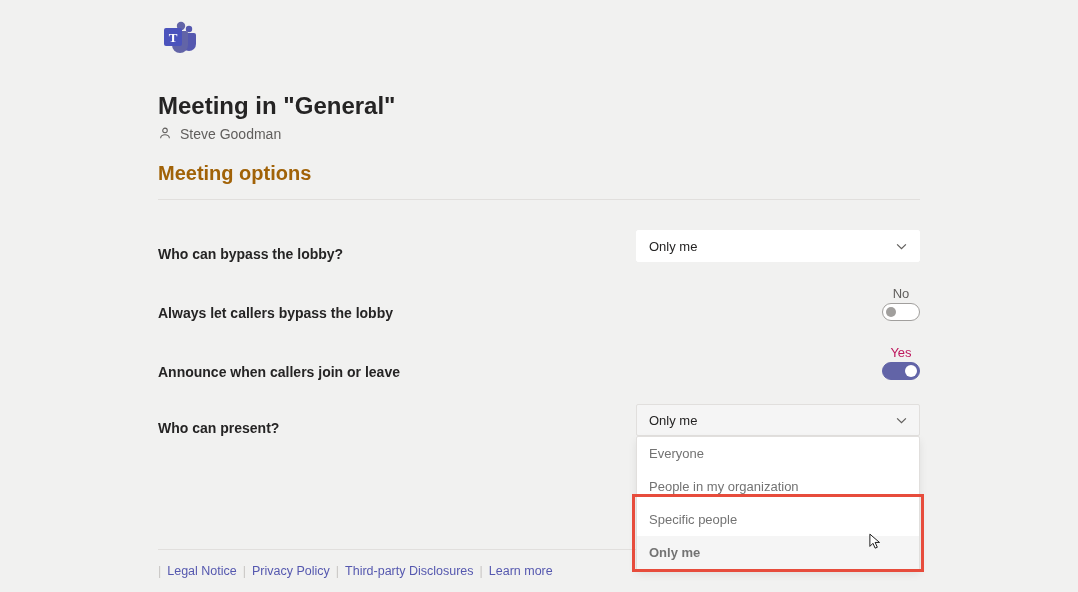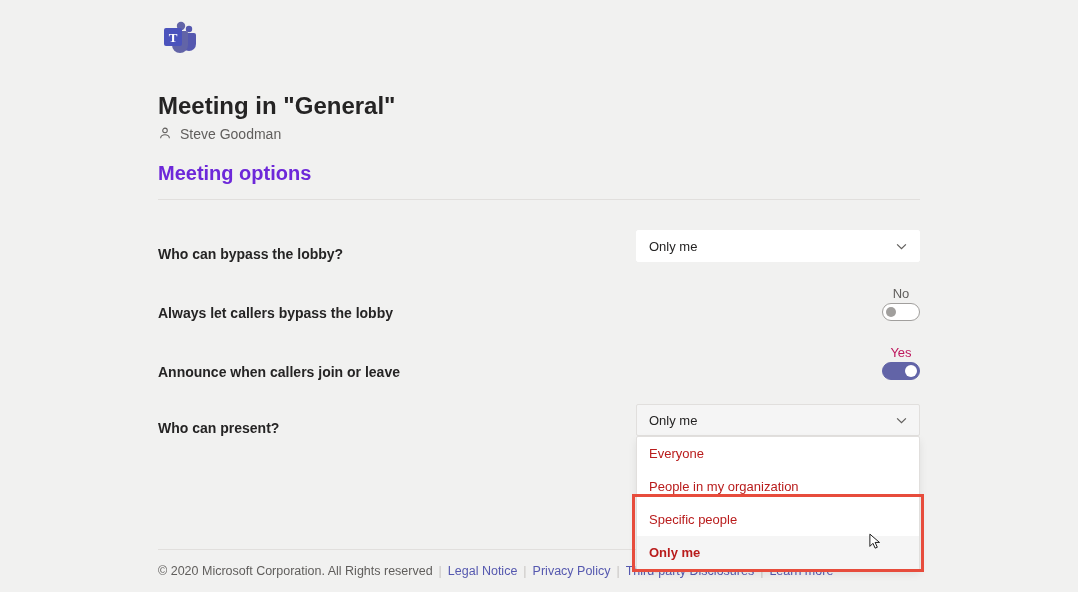--- a/index.html
+++ b/index.html
@@ -36,21 +36,21 @@
       margin-bottom: 20px;
     }
     .organizer-icon svg {
       width: 14px;
       height: 14px;
       display: block;
     }
     .section-title {
       font-size: 20px;
       font-weight: 700;
-      color: #6d28d9;
+      color: #a16207;
       margin-bottom: 14px;
     }
     .divider {
       border: none;
       border-top: 1px solid #e1dfdd;
       margin-bottom: 18px;
     }
     .option-row {
       display: flex;
       align-items: flex-end;
@@ -140,21 +140,21 @@
       right: 0;
       background: #fff;
       border: 1px solid #e1dfdd;
       border-radius: 2px;
       box-shadow: 0 4px 8px rgba(0,0,0,0.08);
       z-index: 10;
     }
     .dropdown-item {
       padding: 9px 12px;
       font-size: 13px;
-      color: #b91c1c;
+      color: #737373;
       cursor: pointer;
       position: relative;
     }
     .dropdown-item.selected {
       font-weight: 600;
       background: #f5f5f5;
     }
     .highlight-box {
       position: absolute;
       border: 3px solid #e74c3c;
@@ -279,21 +279,20 @@
         <div class="highlight-box"></div>
         <svg class="cursor-icon" viewBox="0 0 16 20">
           <path d="M1 1 L1 15 L4.5 11.5 L7 17 L9.5 16 L7 10.5 L12 10.5 Z" fill="#fff" stroke="#000" stroke-width="1"></path>
         </svg>
       </div>
     </div>
   </div>
 </div>
 
 <div class="footer">
-  <span>© 2020 Microsoft Corporation. All Rights reserved</span>
   <span class="sep">|</span>
   <a>Legal Notice</a>
   <span class="sep">|</span>
   <a>Privacy Policy</a>
   <span class="sep">|</span>
   <a>Third-party Disclosures</a>
   <span class="sep">|</span>
   <a>Learn more</a>
 </div>
 

